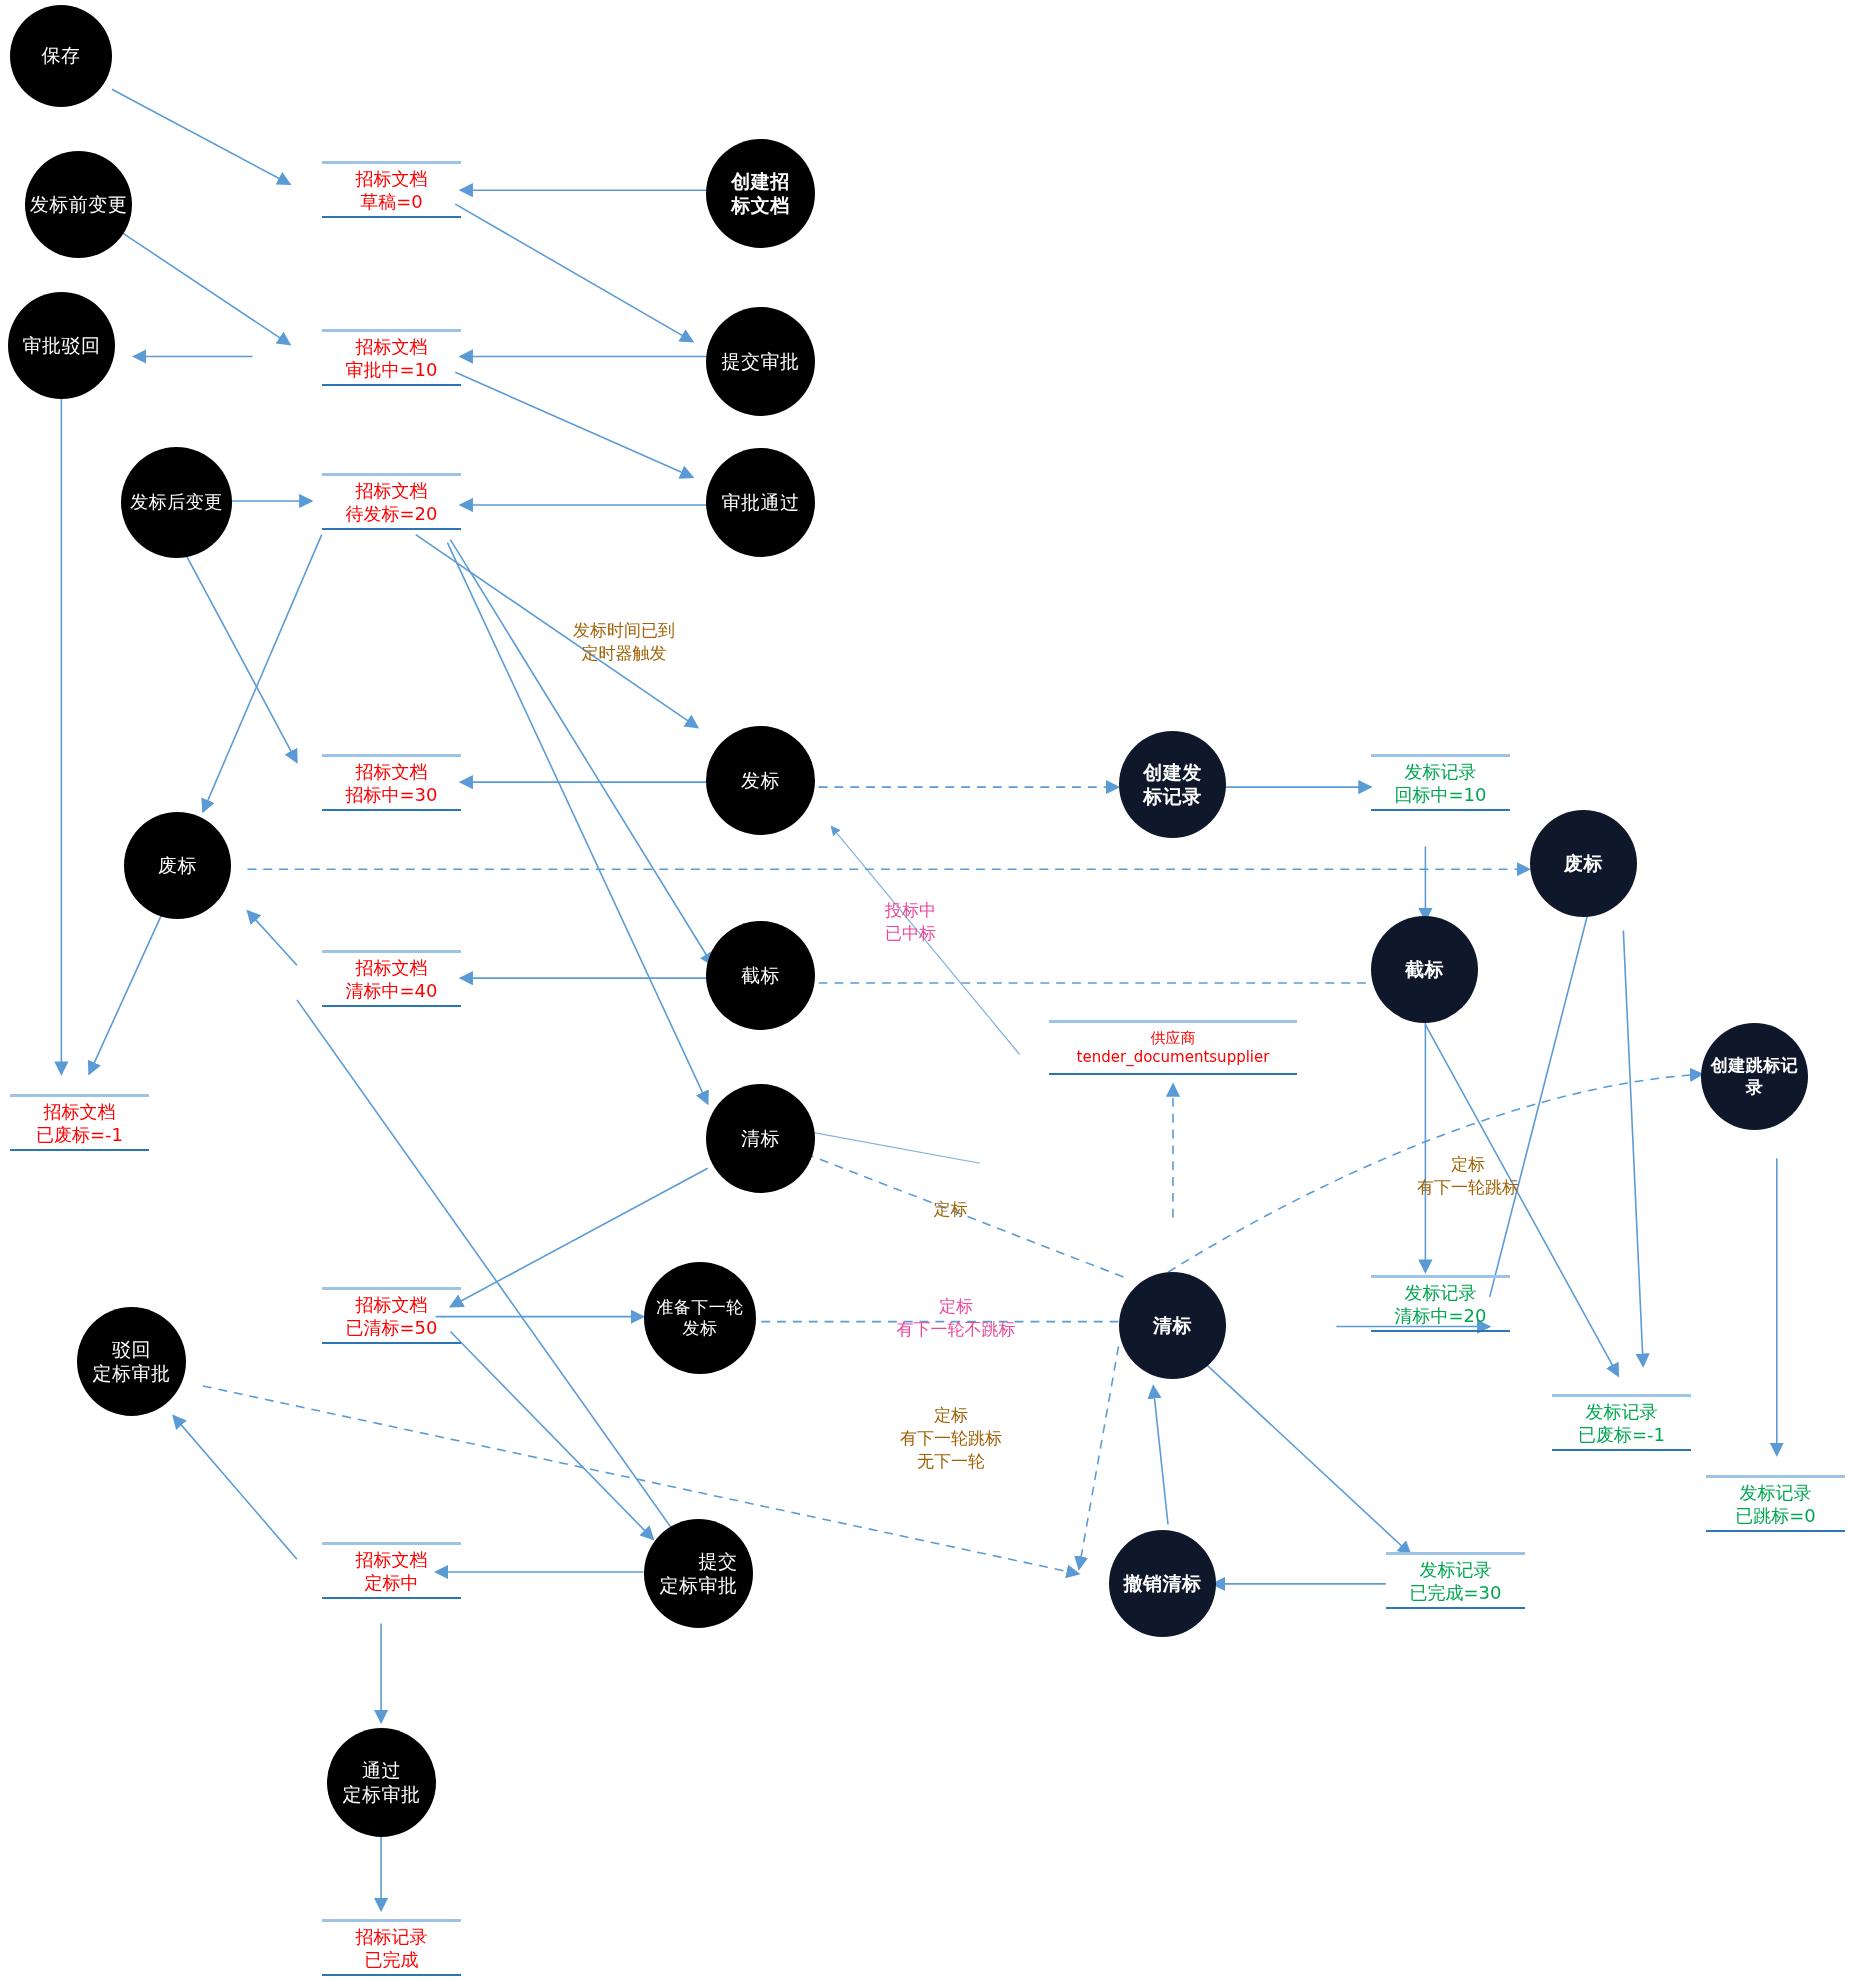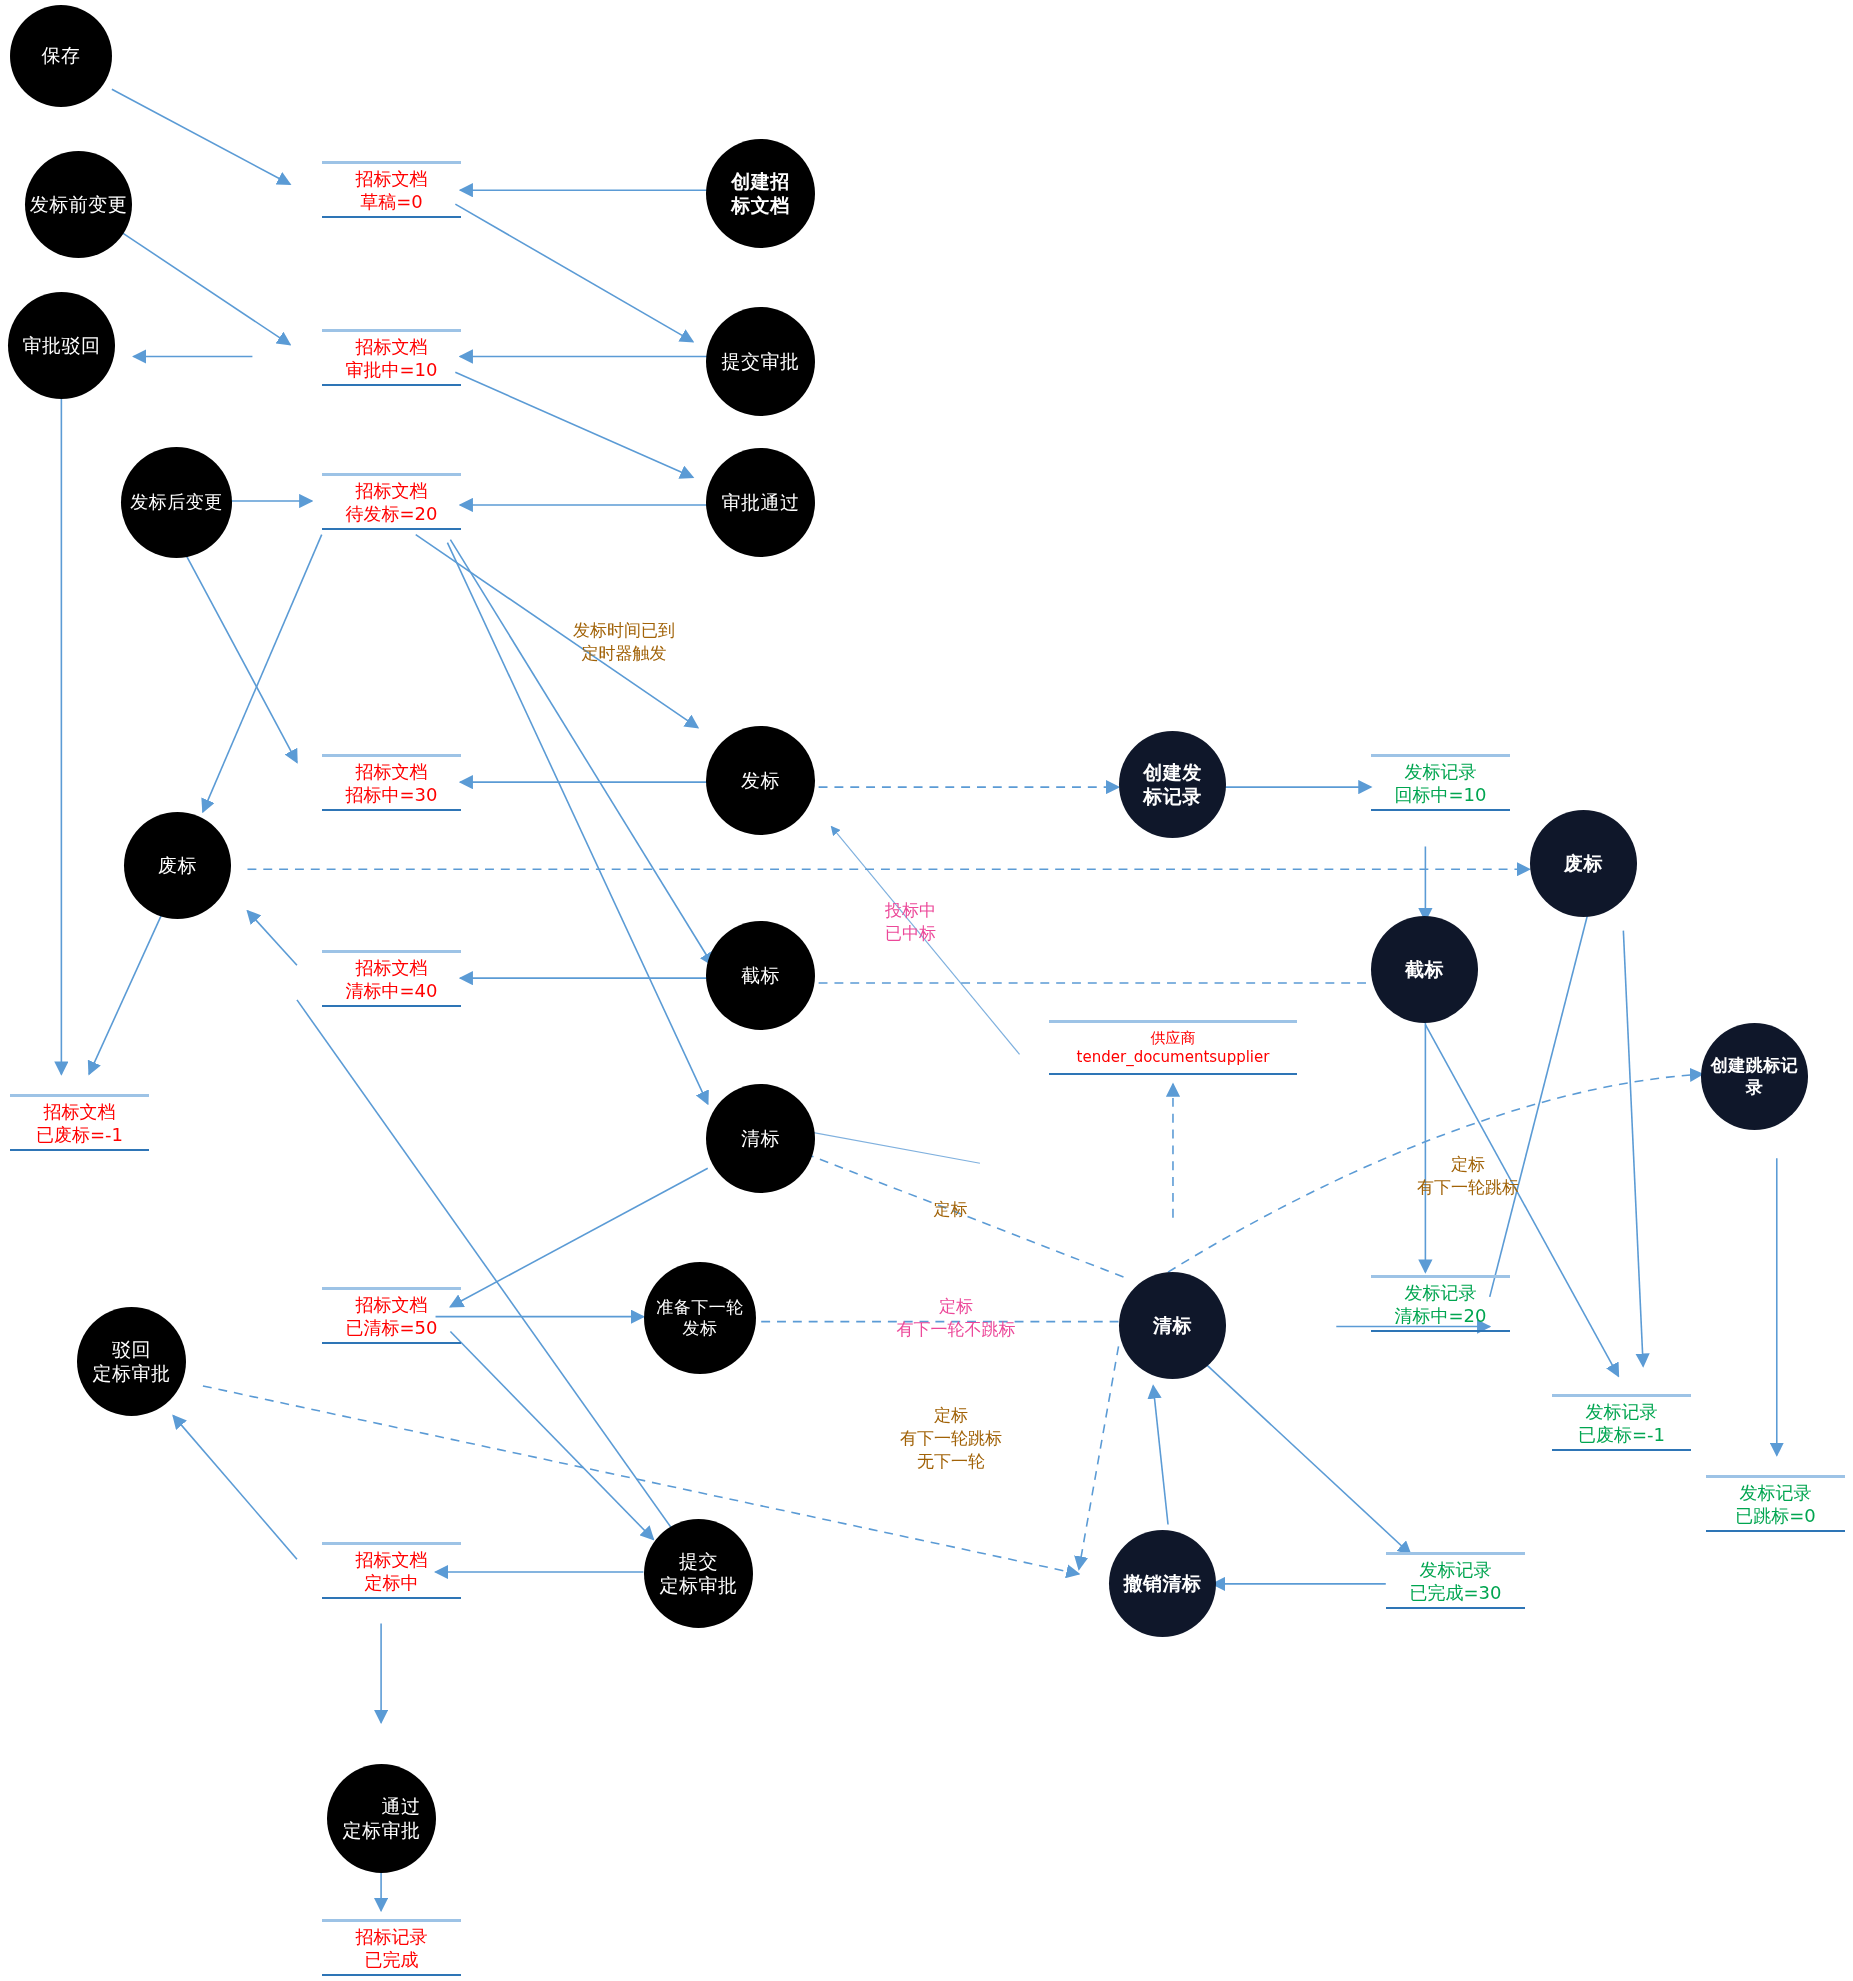--- a/index.html
+++ b/index.html
@@ -190,24 +190,24 @@
 
   <div class="node blue" style="left:706px;top:921px;width:109px;height:109px;">截标</div>
 
   <div class="node blue" style="left:706px;top:1084px;width:109px;height:109px;">清标</div>
 
   <div class="node blue" style="left:644px;top:1262px;width:112px;height:112px;font-size:17px;">准备下一轮发标</div>
 
   <div class="node blue" style="left:77px;top:1307px;width:109px;height:109px;">驳回
 定标审批</div>
 
-  <div class="node blue" style="left:644px;top:1519px;width:109px;height:109px;">提交
+  <div class="node blue" style="left:644px;top:1519px;width:109px;height:109px;text-align:right;">提交
 定标审批</div>
 
-  <div class="node blue" style="left:327px;top:1764px;width:109px;height:109px;text-align:right;">通过
+  <div class="node blue" style="left:327px;top:1728px;width:109px;height:109px;">通过
 定标审批</div>
 
   <div class="node green" style="left:1119px;top:731px;width:107px;height:107px;">创建发
 标记录</div>
 
   <div class="node green" style="left:1530px;top:810px;width:107px;height:107px;">废标</div>
 
   <div class="node green" style="left:1371px;top:916px;width:107px;height:107px;">截标</div>
 
   <div class="node green" style="left:1119px;top:1272px;width:107px;height:107px;">清标</div>

